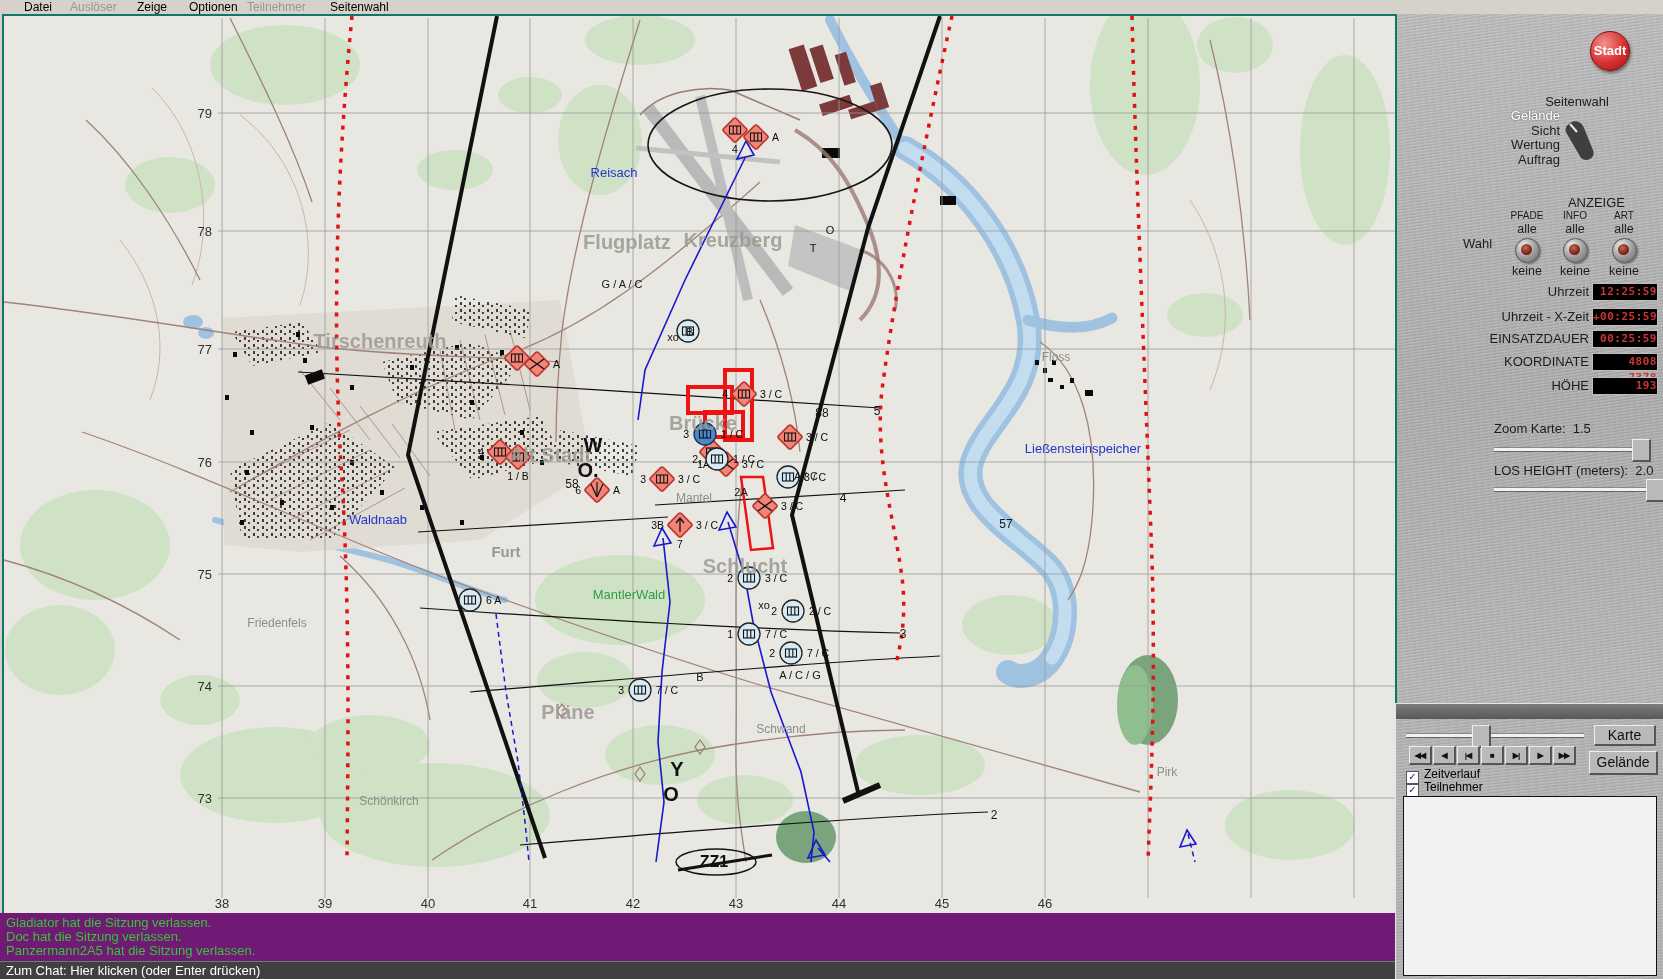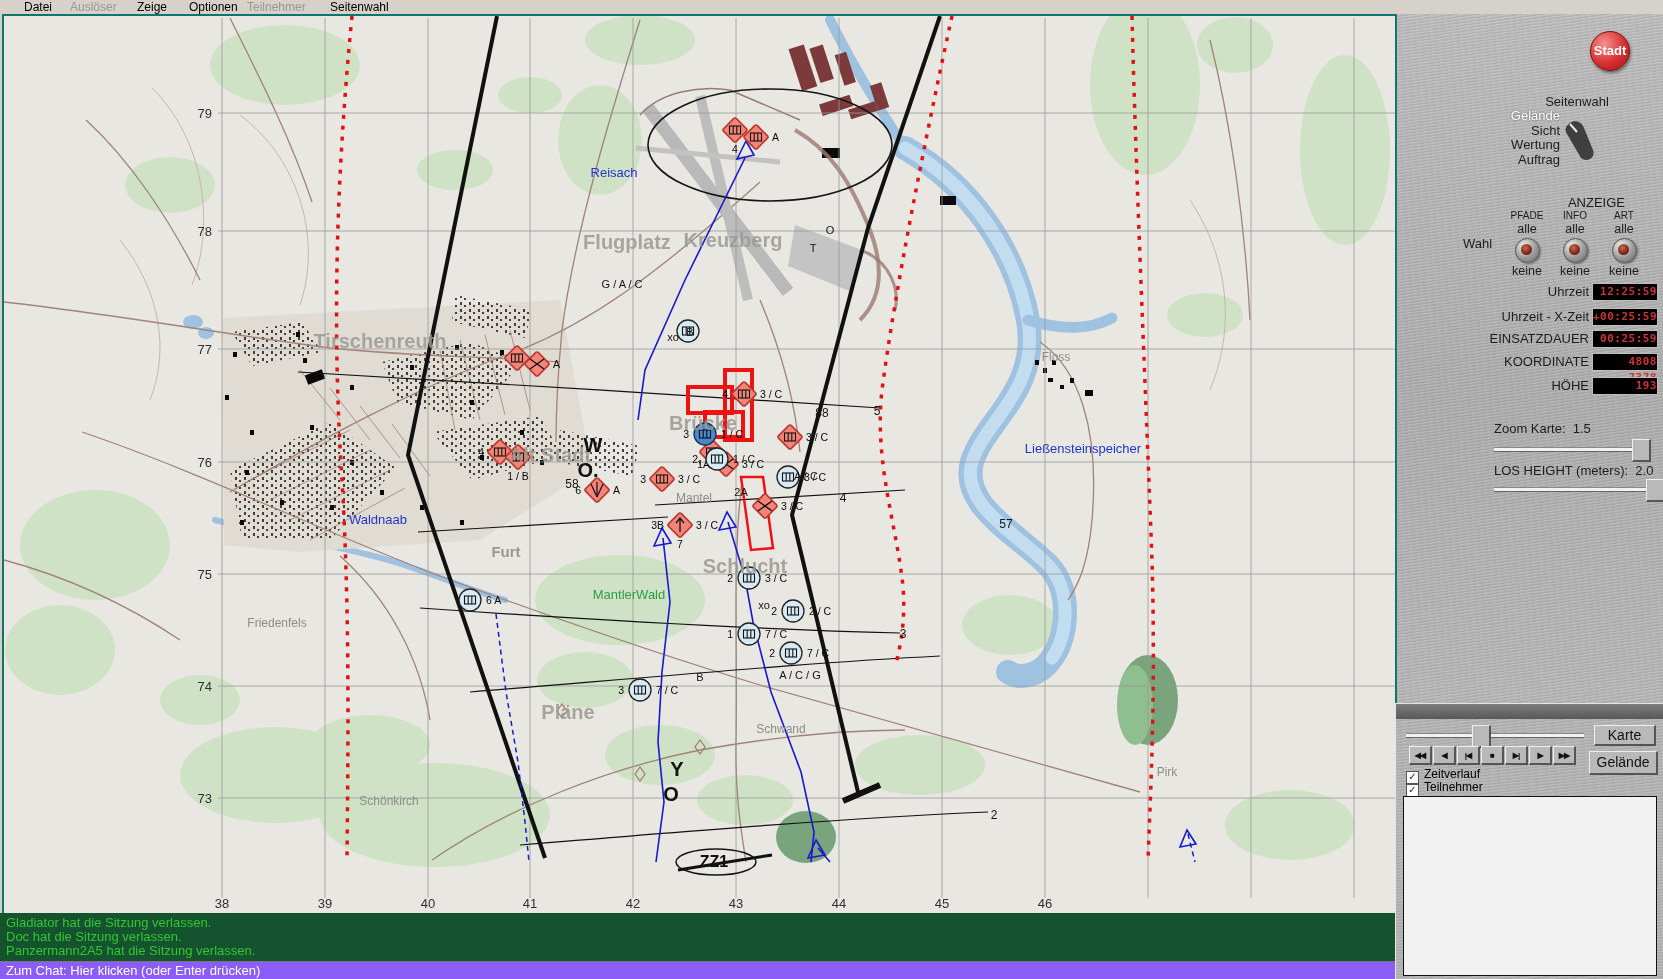--- a/index.html
+++ b/index.html
@@ -80,24 +80,24 @@
     text-align:center;cursor:pointer;box-sizing:border-box}
   #btn-karte{left:198px;top:21px;width:62px;height:21px;line-height:18px}
   #btn-gelaende{left:193px;top:47px;width:69px;height:24px;line-height:21px}
   .cb-row{position:absolute;left:10px;height:13px;font-size:12px;line-height:13px}
   .cb-box{display:inline-block;width:11px;height:11px;background:#fff;border:1px solid #555;
     margin-right:5px;vertical-align:-2px;text-align:center;line-height:10px;font-size:10px;
     color:#17177a;cursor:pointer}
   #pb-list{position:absolute;left:7px;top:92px;width:252px;height:178px;background:#f2f2f2;
     border:1px solid #111}
   
-  #chat-strip{position:absolute;left:0;top:913px;width:1395px;height:48px;background:#14532d;
+  #chat-strip{position:absolute;left:0;top:913px;width:1395px;height:48px;background:#701a75;
     z-index:15;padding-top:3px;box-sizing:border-box}
   #chat-strip div{color:#35c435;font-size:13px;line-height:14px;padding-left:6px;white-space:nowrap}
-  #chat-prompt{position:absolute;left:0;top:961px;width:1395px;height:18px;background:#8b5cf6;
+  #chat-prompt{position:absolute;left:0;top:961px;width:1395px;height:18px;background:#404040;
     border-top:1px solid #777;z-index:15;color:#fff;font-size:13px;line-height:17px;
     padding-left:6px;box-sizing:border-box;cursor:pointer}
 </style>
 </head>
 <body>
 
 <div id="menubar">
     <span class="" style="left:24px">Datei</span>
     <span class="disabled" style="left:70px">Auslöser</span>
     <span class="" style="left:137px">Zeige</span>

